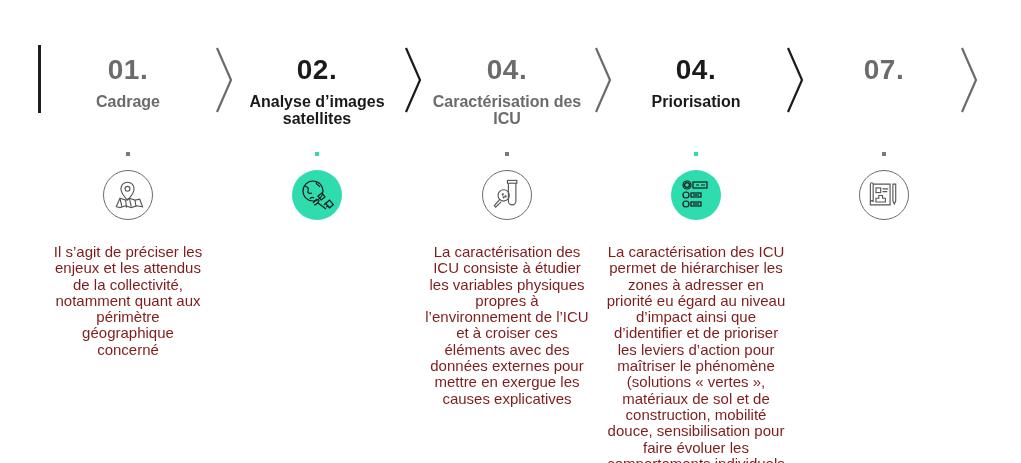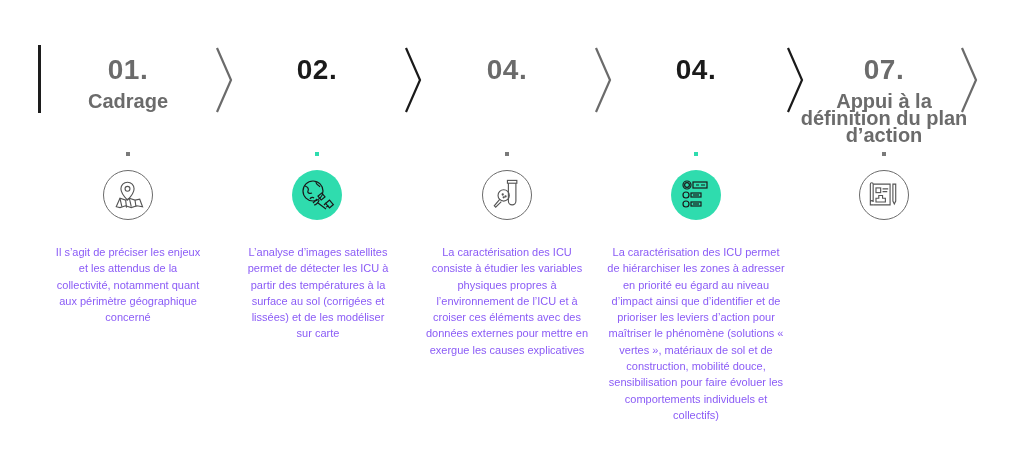--- a/index.html
+++ b/index.html
@@ -18,35 +18,35 @@
   .step {
     position: absolute; top: 0; width: 190px; height: 463px;
     text-align: center;
   }
   .num {
     position: absolute; left: 0; right: 0; top: 50px;
     font-weight: bold; font-size: 28px; line-height: 40px; letter-spacing: 0.5px;
   }
   .title {
     position: absolute; left: 10px; right: 10px; top: 93px;
-    font-weight: bold; font-size: 20px; line-height: 17px;
+    font-weight: bold; font-size: 16px; line-height: 17px;
   }
   .dot {
     position: absolute; top: 152px; width: 4px; height: 4px;
     left: 50%; margin-left: -2px;
   }
   .icon {
     position: absolute; top: 170px; width: 50px; height: 50px;
     left: 50%; margin-left: -25px; border-radius: 50%;
     box-sizing: border-box;
   }
   .icon svg { position: absolute; left: 0; top: 0; }
   .desc {
     position: absolute; top: 244px;
-    font-size: 11px; line-height: 16.3px; color: #8b5cf6;
+    font-size: 15px; line-height: 16.3px; color: #7f1d1d;
   }
   .gray .num, .gray .title { color: #6b6b6b; }
   .dark .num, .dark .title { color: #1a1a1a; }
   .gray .dot { background: #7a7a7a; }
   .dark .dot { background: #2fdcae; }
   .gray .icon { border: 1.5px solid #6b6b6b; background: #fff; }
   .dark .icon { background: #2fdcae; }
 </style>
 </head>
 <body>
@@ -71,42 +71,43 @@
   </div>
 
   <div class="chev" style="left:214px;">
     <svg width="20" height="68" viewBox="0 0 20 68">
         <polyline points="3,2 17,34 3,66" fill="none" stroke="#6b6b6b" stroke-width="2.2"></polyline>
       </svg>
   </div>
 
   <div class="step dark" style="left:222px;">
     <div class="num">02.</div>
+    <div class="title">Analyse d’images satellites</div>
     <div class="dot"></div>
     <div class="icon">
       <svg width="50" height="50" viewBox="0 0 50 50" fill="none" stroke="#1a1a1a" stroke-width="1.2">
         <circle cx="21" cy="21" r="10"></circle>
         <path d="M13 16c3 1 4 3 3 5s2 3 4 2M24 12c0 3 3 3 4 5M18 29c1-2 3-2 4-1"></path>
         <rect x="27" y="24" width="5" height="5" transform="rotate(-40 29.5 26.5)"></rect>
         <path d="M25 29l-4 4M22 35c2 0 5-3 5-5"></path>
         <path d="M26 33l8 6M32 35l2-2M34 37l3-1"></path>
         <rect x="35" y="31" width="5" height="6" transform="rotate(-40 37.5 34)"></rect>
       </svg>
     </div>
-    <div class="desc" style="left:22px; width:148px;">L’analyse d’images satellites permet de détecter les ICU à partir des températures à la surface au sol (corrigées et lissées) et de les modéliser sur carte</div>
   </div>
 
   <div class="chev" style="left:403px;">
     <svg width="20" height="68" viewBox="0 0 20 68">
         <polyline points="3,2 17,34 3,66" fill="none" stroke="#1a1a1a" stroke-width="2.2"></polyline>
       </svg>
   </div>
 
   <div class="step gray" style="left:412px;">
     <div class="num">04.</div>
+    <div class="title">Caractérisation des ICU</div>
     <div class="dot"></div>
     <div class="icon">
       <svg width="47" height="47" viewBox="0 0 50 50" fill="none" stroke="#555" stroke-width="1.2">
         <rect x="26" y="10" width="10" height="3"></rect>
         <path d="M27 13v19a4 4 0 0 0 8 0V13"></path>
         <circle cx="22" cy="26" r="6"></circle>
         <path d="M18 30l-6 7 1.5 1.5 6-6"></path>
         <circle cx="21" cy="25" r="0.6"></circle>
           <circle cx="24" cy="27" r="0.6"></circle>
           <circle cx="22" cy="28" r="0.6"></circle>
@@ -116,20 +117,21 @@
   </div>
 
   <div class="chev" style="left:593px;">
     <svg width="20" height="68" viewBox="0 0 20 68">
         <polyline points="3,2 17,34 3,66" fill="none" stroke="#6b6b6b" stroke-width="2.2"></polyline>
       </svg>
   </div>
 
   <div class="step dark" style="left:601px;">
     <div class="num">04.</div>
+    <div class="title">Priorisation</div>
     <div class="dot"></div>
     <div class="icon">
       <svg width="50" height="50" viewBox="0 0 50 50" fill="none" stroke="#1a1a1a" stroke-width="1.2">
         <circle cx="16" cy="15" r="4"></circle>
           <circle cx="16" cy="15" r="2.4"></circle>
         <rect x="22" y="12" width="14" height="6"></rect>
         <path d="M25 15h3M30 15h4"></path>
         <circle cx="15" cy="25" r="3"></circle>
         <rect x="20" y="23" width="10" height="4"></rect>
         <path d="M22 25h6"></path>
@@ -142,21 +144,20 @@
   </div>
 
   <div class="chev" style="left:785px;">
     <svg width="20" height="68" viewBox="0 0 20 68">
         <polyline points="3,2 17,34 3,66" fill="none" stroke="#1a1a1a" stroke-width="2.2"></polyline>
       </svg>
   </div>
 
   <div class="step gray" style="left:789px;">
     <div class="num">07.</div>
-    <div class="title">Appui à la définition du plan d’action</div>
     <div class="dot"></div>
     <div class="icon">
       <svg width="47" height="47" viewBox="0 0 50 50" fill="none" stroke="#555" stroke-width="1.2">
         <path d="M11 14c0-2 3-2 3 0v19c0-2-3-2-3 0z"></path>
         <path d="M14 14h18v22H14"></path>
         <path d="M11 33v3h3"></path>
         <rect x="17" y="18" width="5" height="5"></rect>
         <path d="M24 19h6M24 22h5"></path>
         <path d="M17 33v-4h3v-3h4v3h3v4z"></path>
         <path d="M35 14h3v18l-1.5 3-1.5-3z"></path>

